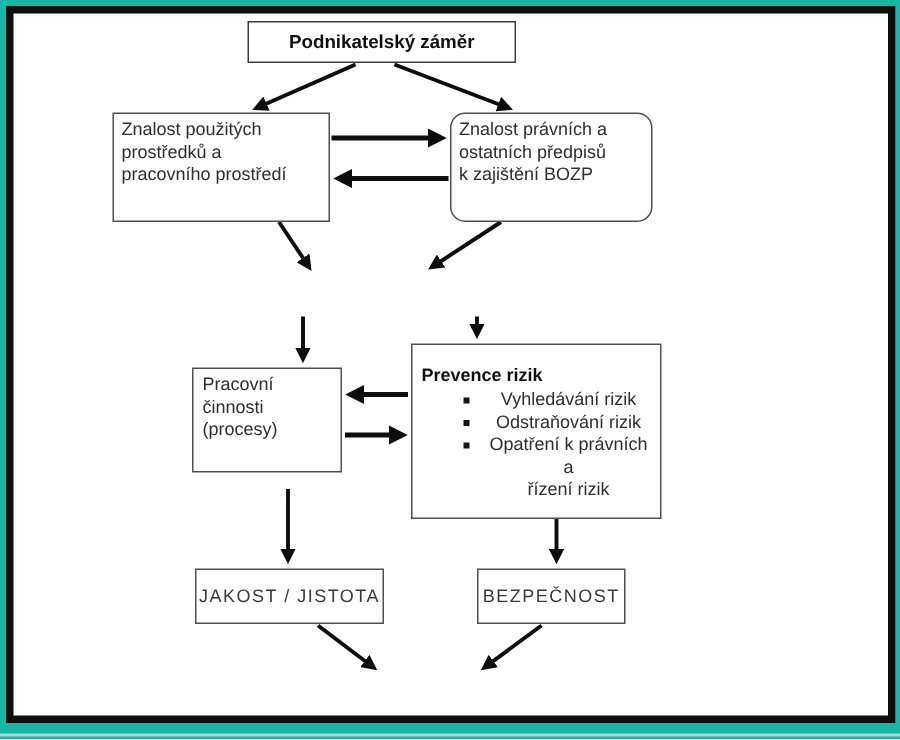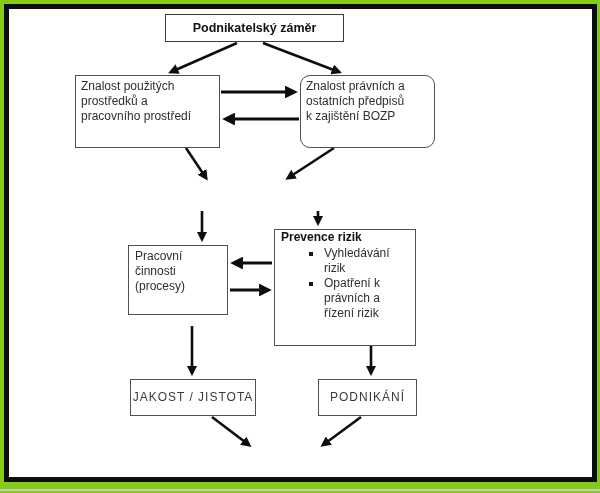--- a/index.html
+++ b/index.html
@@ -1,20 +1,20 @@
 <!DOCTYPE html>
 <html><head>
 <meta charset="utf-8">
 <style>
   html, body { margin: 0; padding: 0; background: #ffffff; }
   .page {
     position: relative;
     width: 600px;
     height: 493px;
-    background: #84cc16;
+    background: #14b8a6;
     font-family: "Liberation Sans", sans-serif;
     overflow: hidden;
   }
   .frame {
     position: absolute;
     left: 4px; top: 4px;
     width: 583px; height: 468px;
     border: 5px solid #0d0d0d;
     background: #ffffff;
   }
@@ -43,29 +43,30 @@
   .caps { letter-spacing: 1px; color: #3a3a3a; }
   #box-title {
     left: 165px; top: 14px; width: 179px; height: 28px;
     font-weight: bold; font-size: 12.5px; color: #111111;
     border-color: #3c3c3c;
   }
   #box-resources { left: 75px;  top: 75px;  width: 145px; height: 73px; padding: 3px 5px; }
   #box-regulations { left: 300px; top: 75px; width: 135px; height: 73px; padding: 3px 5px; border-radius: 10px; }
   #box-business { left: 183px; top: 183px; width: 144px; height: 28px; letter-spacing: 1.5px; }
   #box-work { left: 128px; top: 245px; width: 100px; height: 70px; padding: 3px 6px; }
-  #box-prevention { left: 274px; top: 229px; width: 142px; height: 117px; padding: 0 6px; }
+  #box-prevention { left: 274px; top: 229px; width: 167px; height: 117px; padding: 13px 6px; }
   #box-quality { left: 130px; top: 379px; width: 126px; height: 37px; }
   #box-safety  { left: 318px; top: 379px; width: 99px;  height: 37px; }
   #box-value   { left: 185px; top: 451px; width: 170px; height: 28px; letter-spacing: 0.5px; }
   .prev-title { font-weight: bold; color: #111111; }
   ul.prev-list {
     margin: 1px 0 0 0;
     padding: 0 0 0 26px;
     list-style: none;
+    text-align: center;
   }
   ul.prev-list li {
     position: relative;
     padding-left: 17px;
     white-space: pre-line;
   }
   ul.prev-list li::before {
     content: "";
     position: absolute;
     left: 2px; top: 5.5px;
@@ -125,26 +126,27 @@
 
 
   <div id="box-work" class="box pre">Pracovní
 činnosti
 (procesy)</div>
 
   <div id="box-prevention" class="box">
     <div class="prev-title">Prevence rizik</div>
     <ul class="prev-list">
       <li>Vyhledávání rizik</li>
+      <li>Odstraňování rizik</li>
       <li>Opatření k právních a
 řízení rizik</li>
     </ul>
   </div>
 
   <div id="box-quality" class="box center caps">
     <span>JAKOST / JISTOTA</span>
   </div>
 
   <div id="box-safety" class="box center caps">
-    <span>PODNIKÁNÍ</span>
+    <span>BEZPEČNOST</span>
   </div>
 
 </div>
 
 </body></html>

